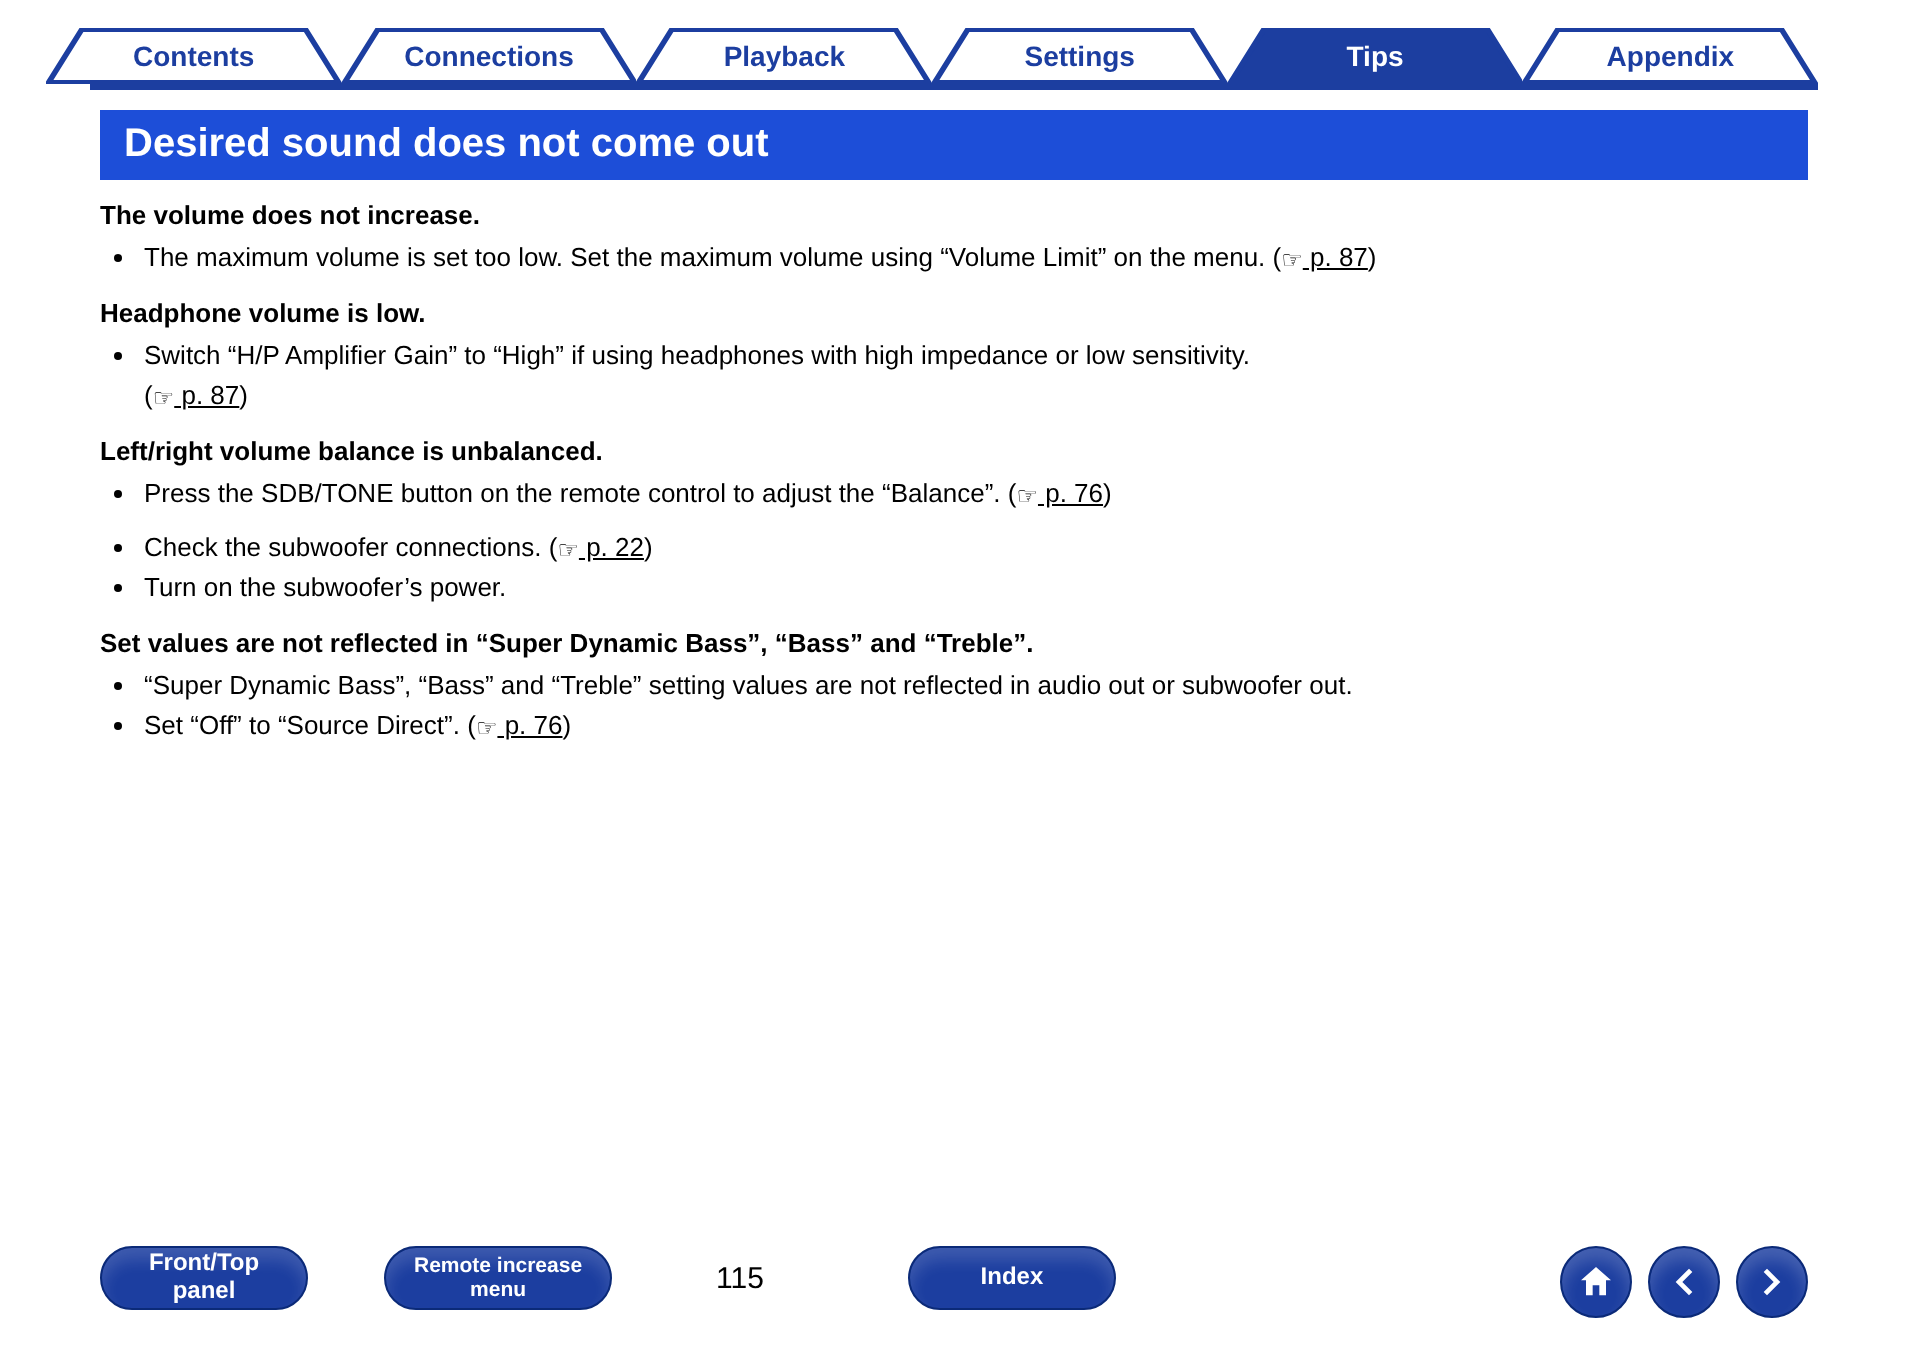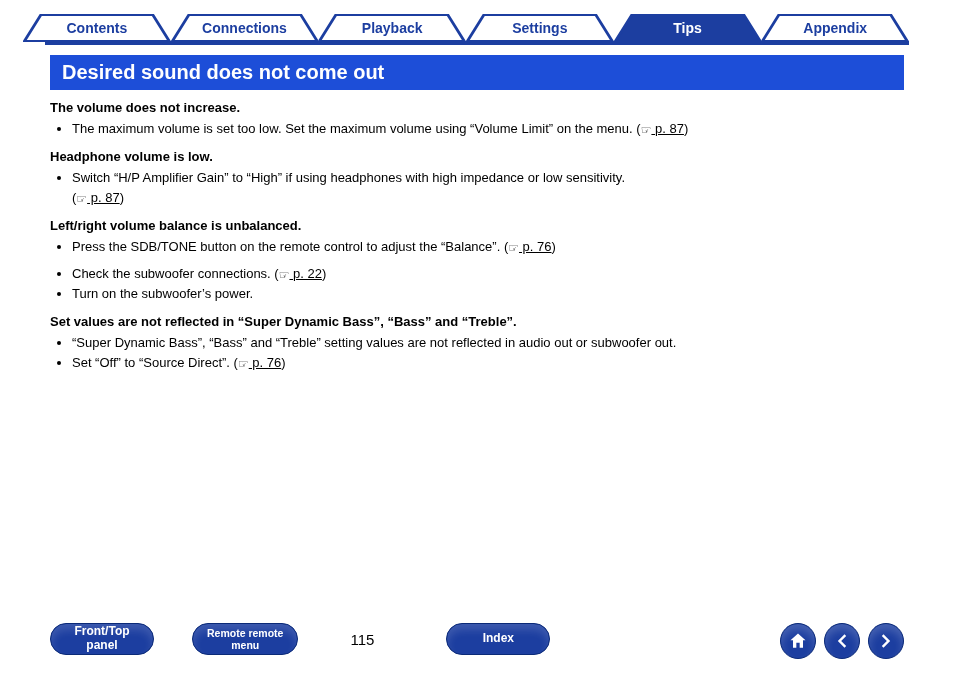--- a/index.html
+++ b/index.html
@@ -182,21 +182,21 @@
     </div>
 </div>
 
 <div class="bottom-bar">
   <div class="pill-group">
       <div class="pill">
         <span>Front/Top</span>
         <span>panel</span>
       </div>
       <div class="pill small">
-        <span>Remote remote</span>
+        <span>Remote increase</span>
         <span>menu</span>
       </div>
       <div class="page-num">115</div>
       <div class="pill">
         <span>Index</span>
       </div>
     </div>
   <div class="spacer"></div>
   <div class="round-btns">
       <div class="round">

